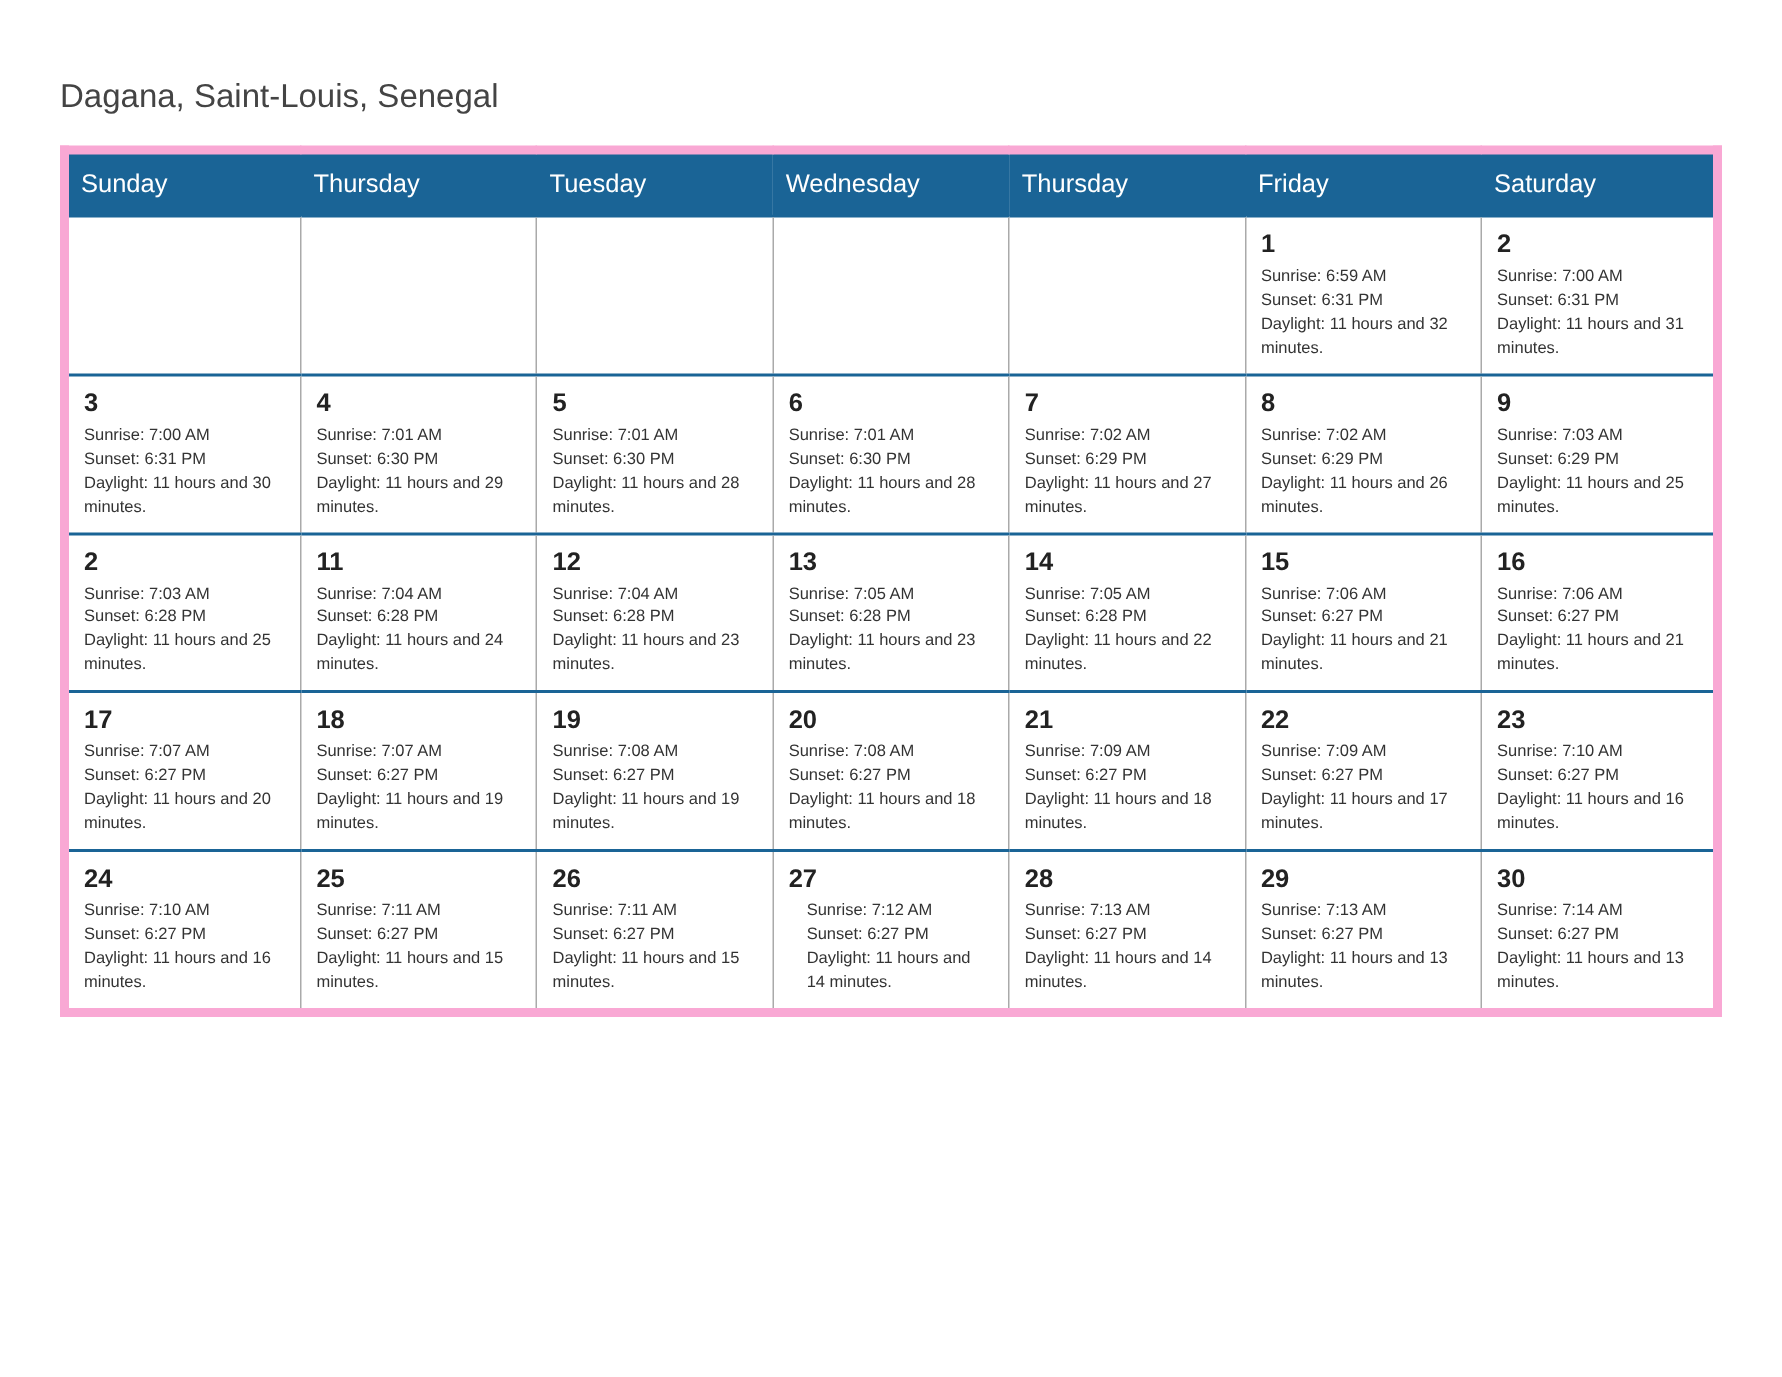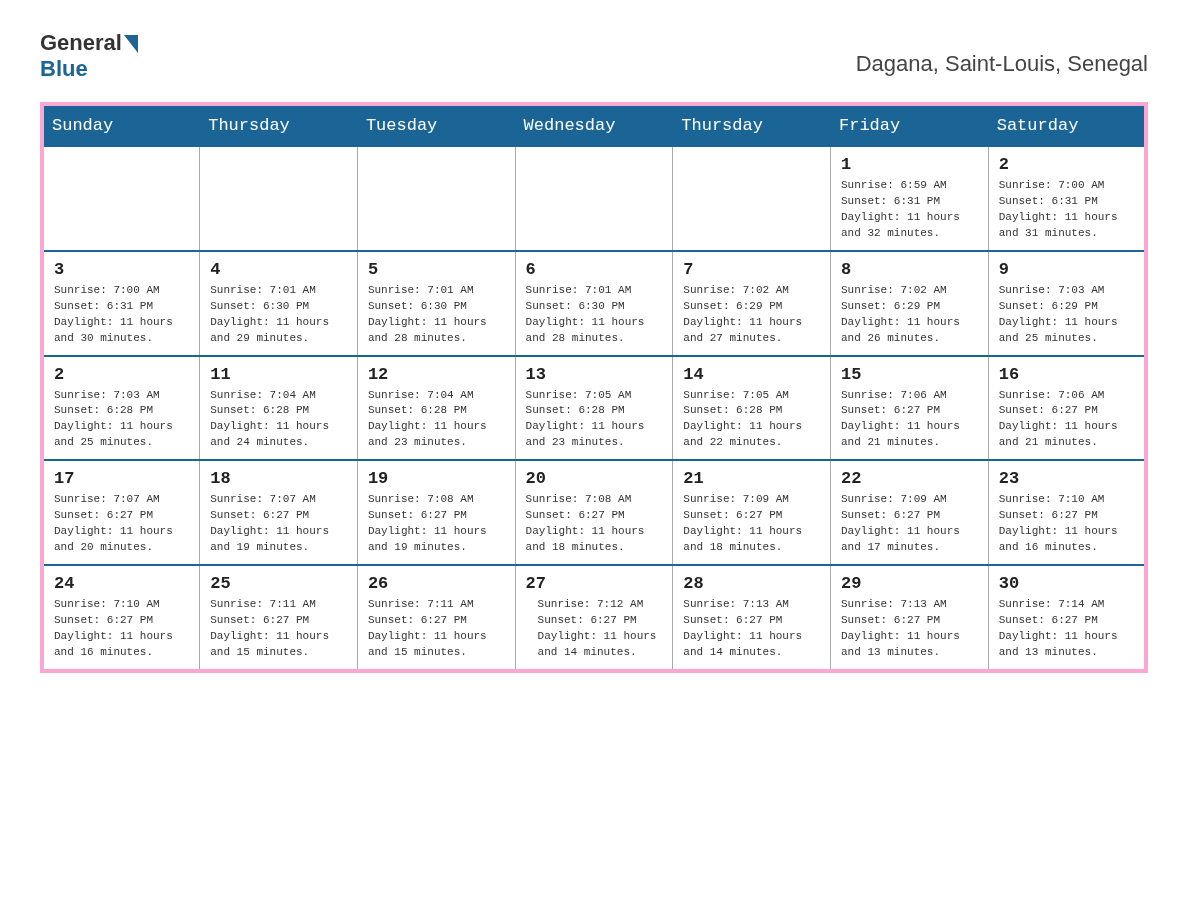--- a/index.html
+++ b/index.html
@@ -53,22 +53,21 @@
       color: #222;
     }
     .location {
       font-size: 22px;
       color: #444;
       margin-top: 21px;
     }
     .calendar {
       width: 100%;
       border-collapse: collapse;
-      border: 4px solid #f9a8d4;
-      font-family: Liberation Mono, monospace;
+      border: 6px solid #f9a8d4;
     }
     .calendar th {
       background-color: #1a6496;
       color: #fff;
       font-size: 17px;
       font-weight: normal;
       padding: 10px 8px;
       text-align: left;
       border: 1px solid #1a6496;
     }
@@ -96,27 +95,20 @@
       line-height: 1.45;
     }
     .empty-cell {
       background: #f9f9f9;
     }
   </style>
 </head>
 <body>
 
 <div class="header">
-  <div class="logo">
-    <div class="logo-top">
-      <span class="logo-general">General</span>
-      <div class="logo-arrow"></div>
-    </div>
-    <span class="logo-blue">Blue</span>
-  </div>
   <div class="title-block">
     <div class="location">Dagana, Saint-Louis, Senegal</div>
   </div>
 </div>
 
 <table class="calendar">
   <thead>
     <tr>
     <th>Sunday</th>
         <th>Thursday</th>

